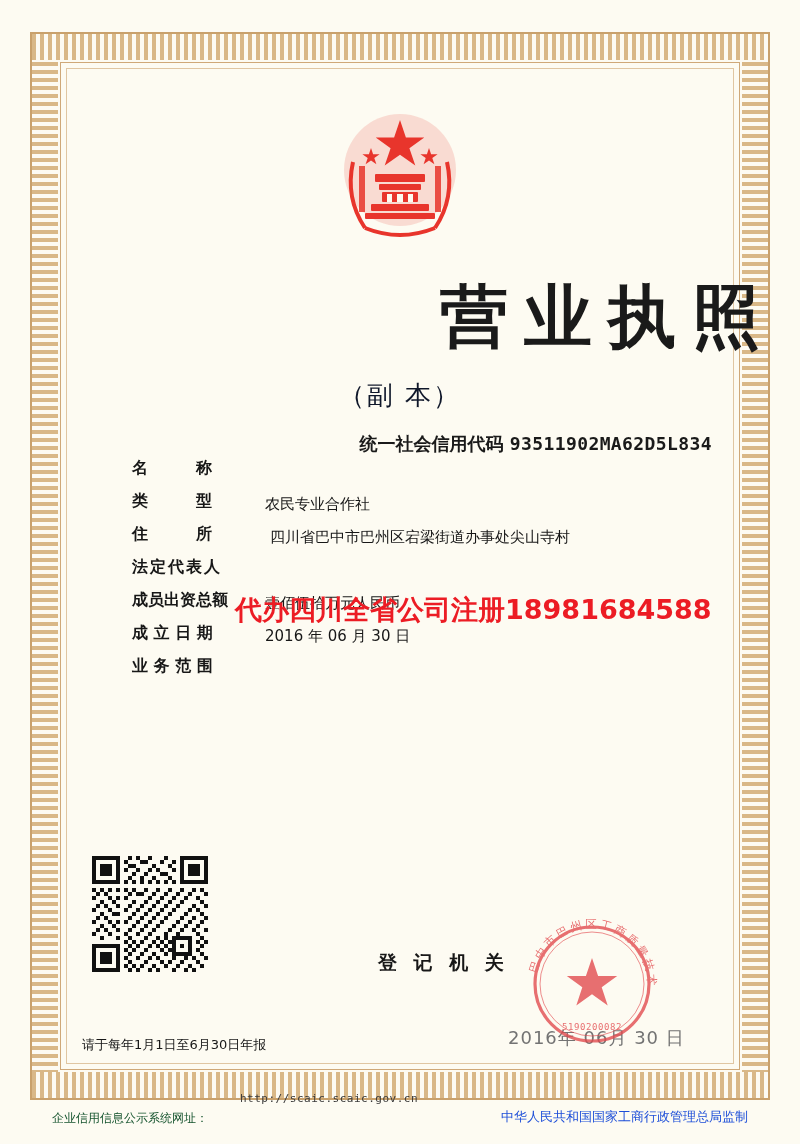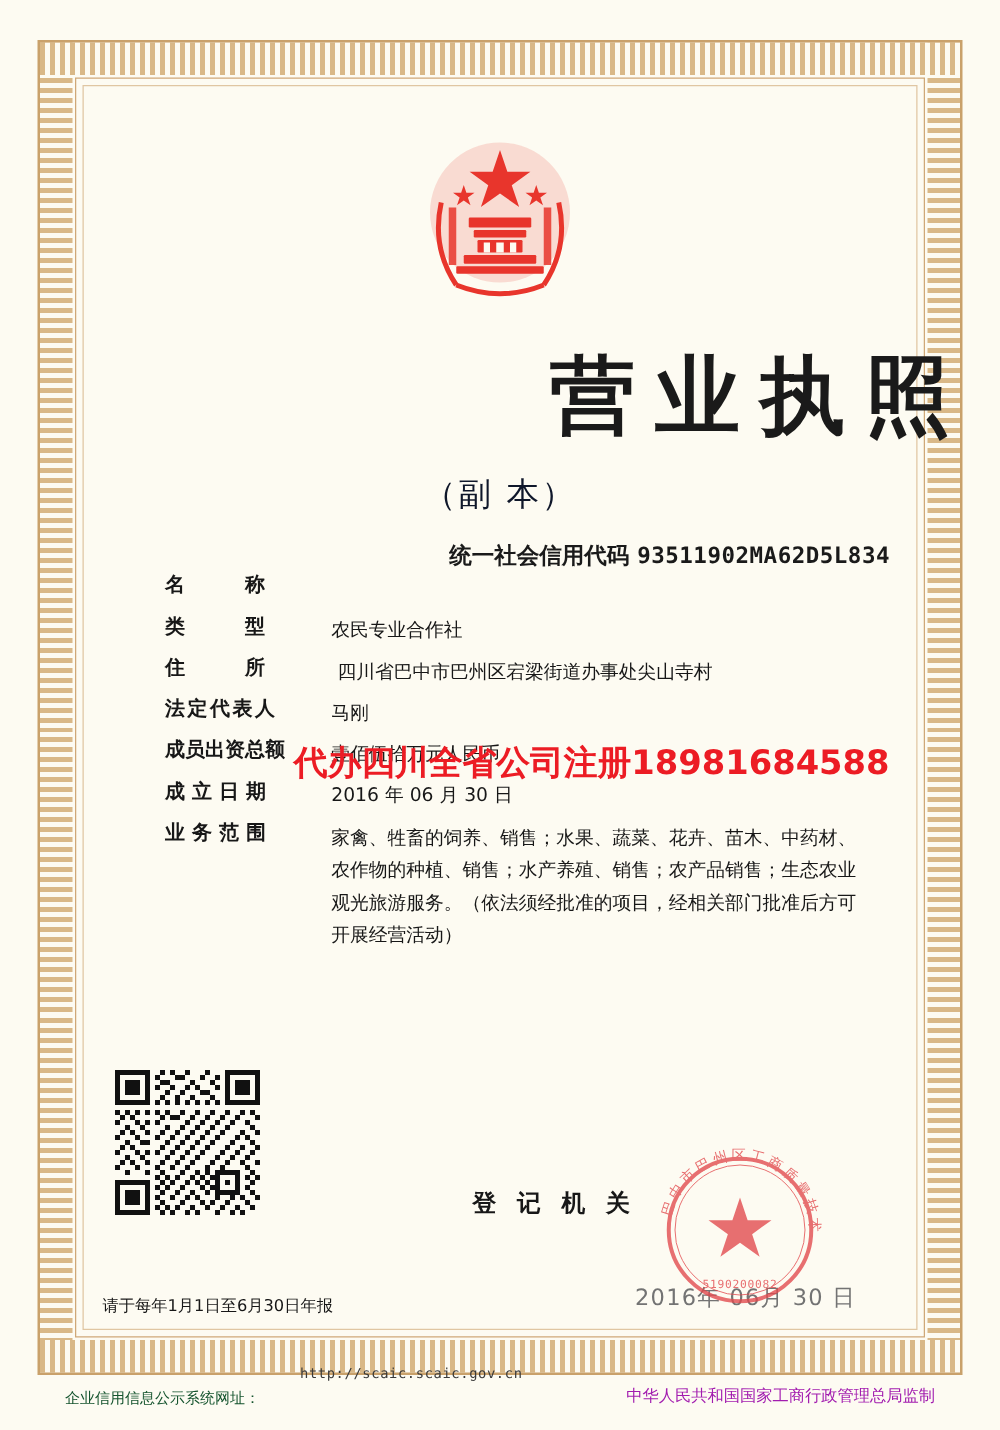--- a/index.html
+++ b/index.html
@@ -200,21 +200,21 @@
     left: 52px; top: 1110px;
     font-family: "DejaVu Sans", sans-serif;
     font-size: 12px;
     color: #14532d;
   }
   #footer-right {
     position: absolute;
     right: 52px; top: 1108px;
     font-family: "DejaVu Sans", sans-serif;
     font-size: 13px;
-    color: #a21caf;
+    color: #1d4ed8;
     margin-left: 40px;
   }
 </style>
 </head>
 <body>
 
 <div id="page">
 
   <div id="frame-outer"></div>
   <div id="frame-inner"></div>
@@ -270,36 +270,34 @@
       <div class="val">农民专业合作社</div>
     </div>
 
     <div class="row">
       <div class="lbl sp5">住　　　所</div>
       <div class="val ind">四川省巴中市巴州区宕梁街道办事处尖山寺村</div>
     </div>
 
     <div class="row">
       <div class="lbl sp4">法定代表人</div>
-      <div class="val">马刚</div>
     </div>
 
     <div class="row">
       <div class="lbl sp5">成员出资总额</div>
       <div class="val">壹佰伍拾万元人民币</div>
     </div>
 
     <div class="row">
       <div class="lbl sp5">成 立 日 期</div>
       <div class="val">2016 年 06 月 30 日</div>
     </div>
 
     <div class="row scope">
       <div class="lbl sp5">业 务 范 围</div>
-      <div class="val">家禽、牲畜的饲养、销售；水果、蔬菜、花卉、苗木、中药材、农作物的种植、销售；水产养殖、销售；农产品销售；生态农业观光旅游服务。（依法须经批准的项目，经相关部门批准后方可开展经营活动）</div>
     </div>
 
   </div>
 
   <div id="red-stamp-text">代办四川全省公司注册18981684588</div>
 
   <div id="qr">
     <svg viewBox="0 0 29 29" width="116" height="116" shape-rendering="crispEdges">
       <rect width="29" height="29" fill="#fdfbf2"></rect>
       <g fill="#111">

